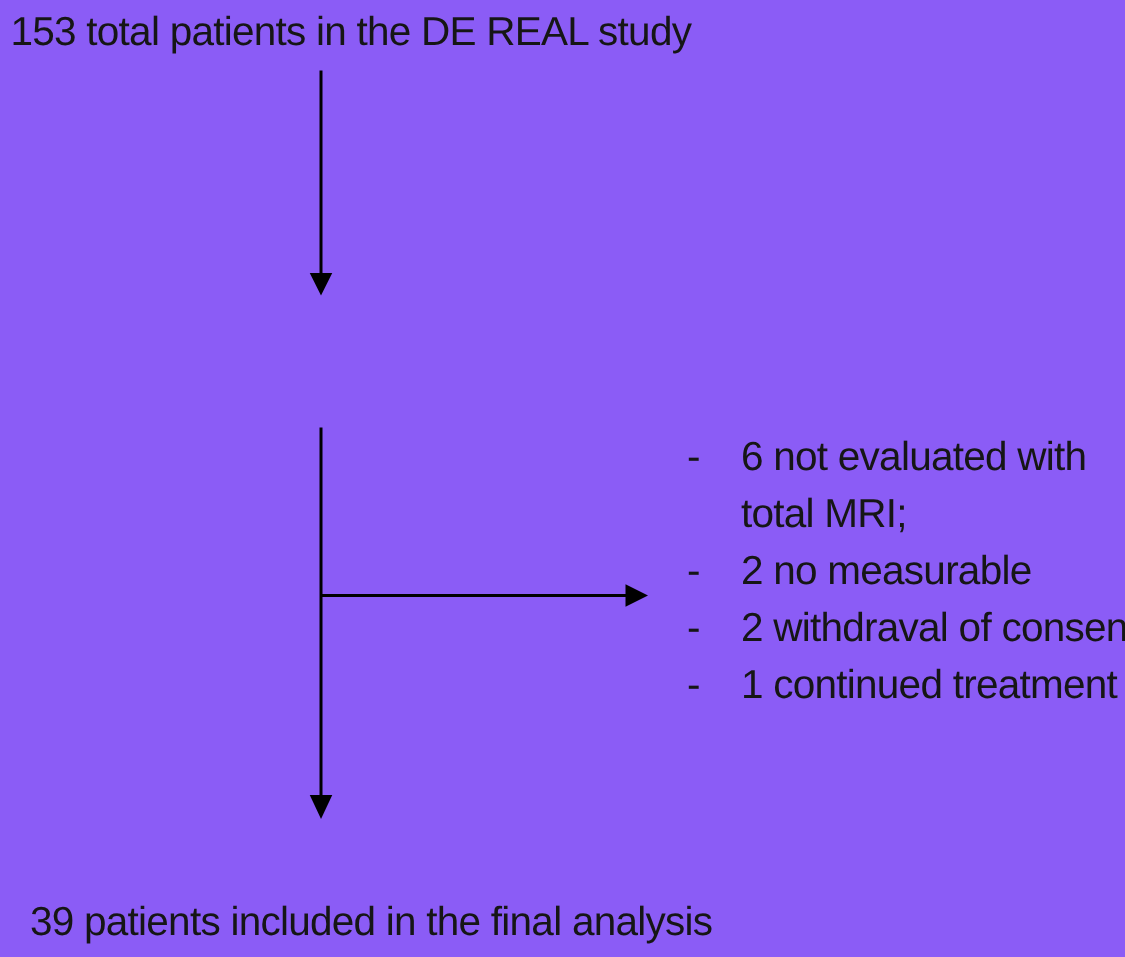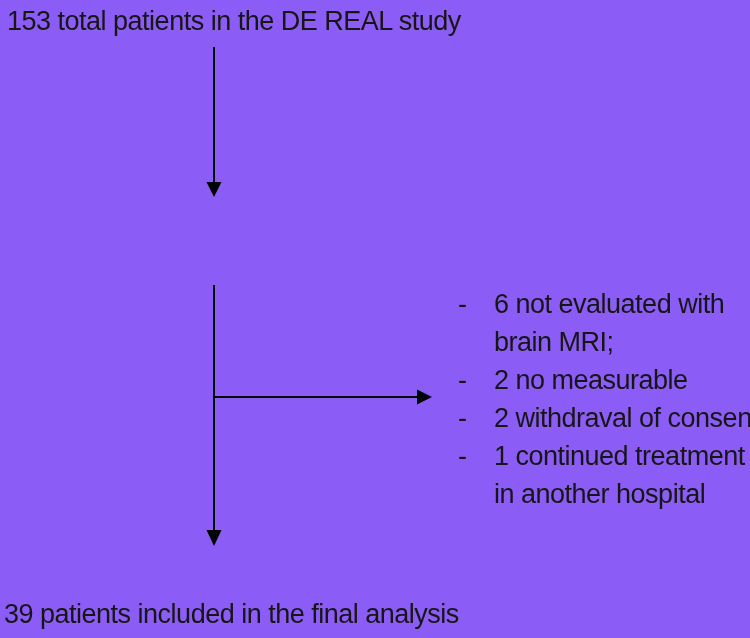--- a/index.html
+++ b/index.html
@@ -18,21 +18,21 @@
   }
   .node {
     position: absolute;
     font-size: 27px;
     line-height: 1.1;
     white-space: nowrap;
     letter-spacing: -0.5px;
   }
   .node-top    { left: 7px;  top: 7px;   }
   .node-middle { left: 98px; top: 221px; }
-  .node-bottom { left: 4px;  top: 600px; }
+  .node-bottom { left: 20px;  top: 600px; }
 
   .arrows {
     position: absolute;
     left: 0; top: 0;
     width: 750px; height: 638px;
     pointer-events: none;
   }
 
   .exclusions {
     position: absolute;
@@ -80,21 +80,21 @@
 
 
   <div class="node node-bottom">39 patients included in the final analysis</div>
 
   <div class="exclusions">
 
     <div class="excl-item">
       <span class="excl-marker">-</span>
       <span class="excl-text">
         <span class="excl-line">6 not evaluated with</span>
-        <span class="excl-line">brain MRI;</span>
+        <span class="excl-line">total MRI;</span>
       </span>
     </div>
 
     <div class="excl-item">
       <span class="excl-marker">-</span>
       <span class="excl-text">
         <span class="excl-line">2 no measurable</span>
       </span>
     </div>
 
@@ -102,18 +102,17 @@
       <span class="excl-marker">-</span>
       <span class="excl-text">
         <span class="excl-line">2 withdraval of consent;</span>
       </span>
     </div>
 
     <div class="excl-item">
       <span class="excl-marker">-</span>
       <span class="excl-text">
         <span class="excl-line">1 continued treatment</span>
-        <span class="excl-line">in another hospital</span>
       </span>
     </div>
 
   </div>
 </div>
 
 </body></html>

